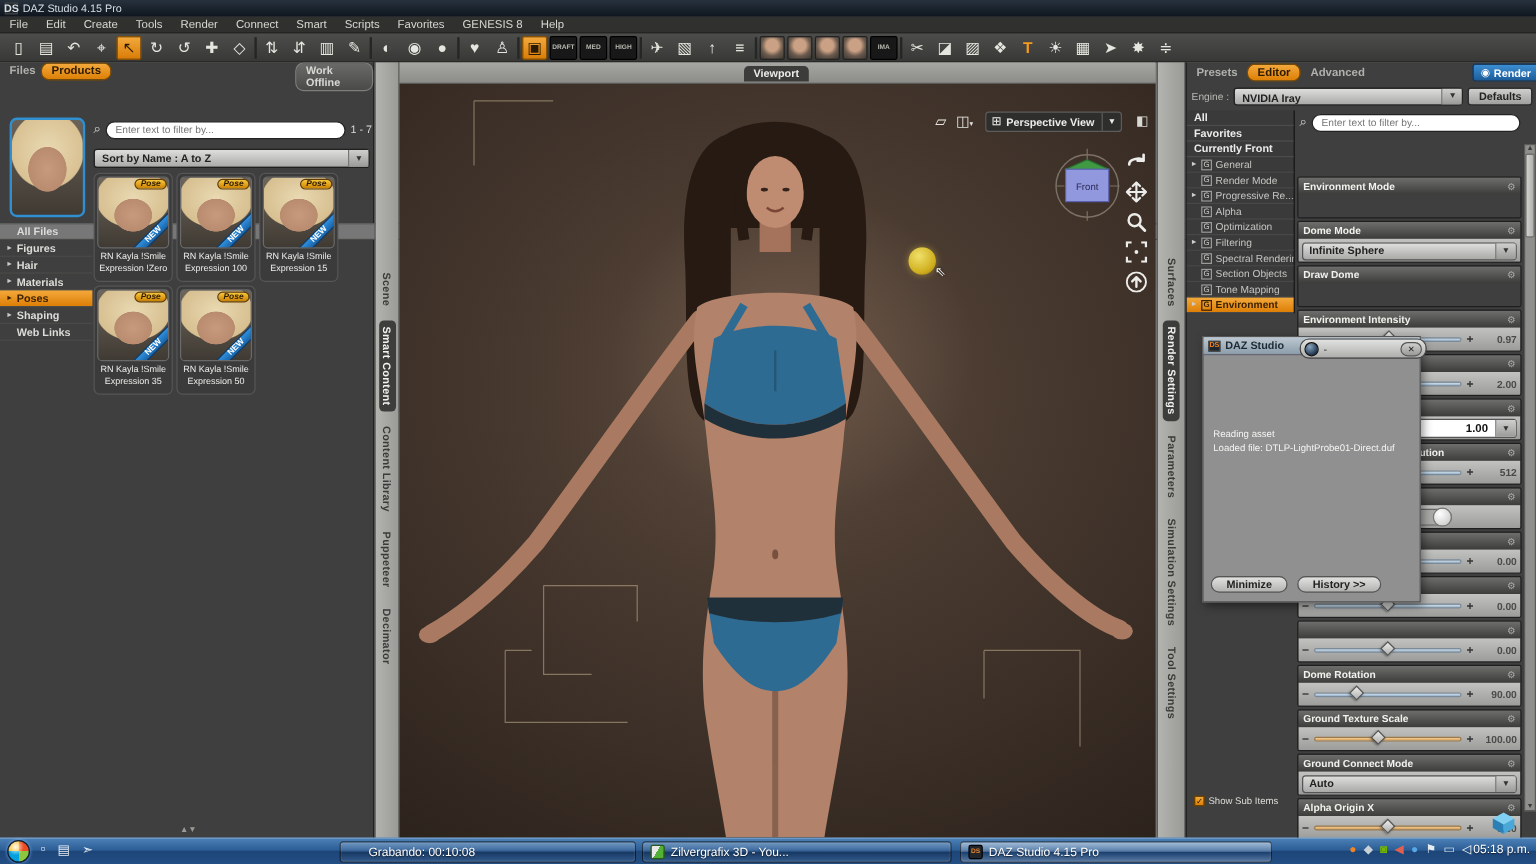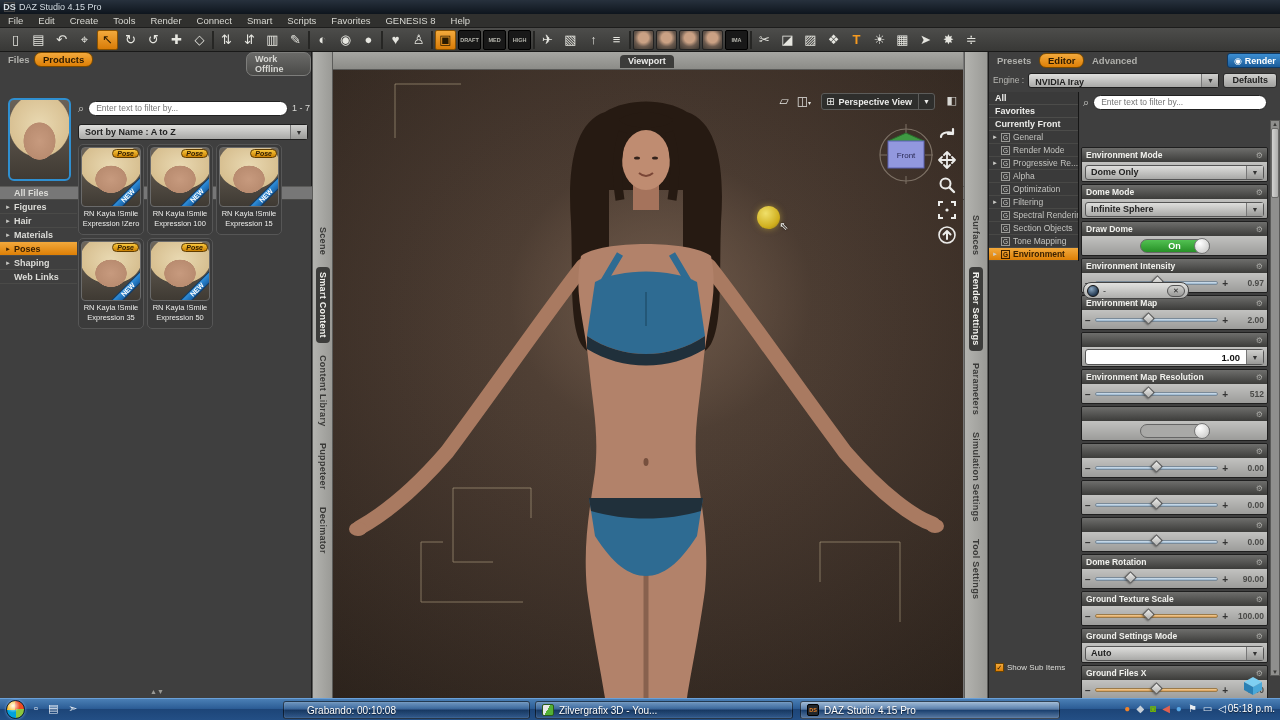--- a/index.html
+++ b/index.html
@@ -755,55 +755,40 @@
       <input class="filter-input" placeholder="Enter text to filter by..." style="">
     </div>
 
     <div class="abs params">
 
         <div class="param dropdown">
           <div class="p-head">
             <span class="p-title">Environment Mode</span>
             <span class="gear">⚙</span>
           </div>
-          <div class="p-body">
-            <div class="dd">
-              <span class="dd-val">Dome Only</span>
-              <span class="dd-arrow-box">▼</span>
-            </div>
-
-          </div>
         </div>
 
         <div class="param dropdown">
           <div class="p-head">
             <span class="p-title">Dome Mode</span>
             <span class="gear">⚙</span>
           </div>
           <div class="p-body">
             <div class="dd">
               <span class="dd-val">Infinite Sphere</span>
               <span class="dd-arrow-box">▼</span>
             </div>
 
           </div>
         </div>
 
         <div class="param toggle on">
           <div class="p-head">
             <span class="p-title">Draw Dome</span>
             <span class="gear">⚙</span>
-          </div>
-          <div class="p-body">
-
-            <div class="tg">
-              <span class="tg-label">On</span>
-              <span class="knob"></span>
-            </div>
-
           </div>
         </div>
 
         <div class="param slider blue">
           <div class="p-head">
             <span class="p-title">Environment Intensity</span>
             <span class="gear">⚙</span>
           </div>
           <div class="p-body">
 
@@ -976,35 +961,35 @@
               </span>
               <span class="plus">+</span>
               <span class="sl-val">100.00</span>
             </div>
 
           </div>
         </div>
 
         <div class="param dropdown">
           <div class="p-head">
-            <span class="p-title">Ground Settings Mode</span>
+            <span class="p-title">Ground Connect Mode</span>
             <span class="gear">⚙</span>
           </div>
           <div class="p-body">
             <div class="dd">
               <span class="dd-val">Auto</span>
               <span class="dd-arrow-box">▼</span>
             </div>
 
           </div>
         </div>
 
         <div class="param slider orange">
           <div class="p-head">
-            <span class="p-title">Ground Files X</span>
+            <span class="p-title">Alpha Origin X</span>
             <span class="gear">⚙</span>
           </div>
           <div class="p-body">
 
             <div class="sl">
               <span class="minus">−</span>
               <span class="track">
                 <span class="handle" style="left: 46%;"></span>
               </span>
               <span class="plus">+</span>
@@ -1030,20 +1015,34 @@
       <span class="lbl">Show Sub Items</span>
     </div>
   </div>
 
   <div class="abs map-widget">
     <span class="map-sphere"></span>
     <span class="map-minus">-</span>
     <span class="map-x">✕</span>
   </div>
 
+  <div class="abs dialog">
+    <div class="dlg-title">
+      <span class="ds-logo">DS</span>
+      <span class="t">DAZ Studio</span>
+    </div>
+    <div class="dlg-body">
+      <div>Reading asset</div>
+      <div>Loaded file: DTLP-LightProbe01-Direct.duf</div>
+    </div>
+    <div class="dlg-btns">
+      <span class="dlg-btn">Minimize</span>
+      <span class="dlg-btn">History &gt;&gt;</span>
+    </div>
+  </div>
 
   <div class="abs desk-cube">
     <svg width="20" height="20" viewBox="0 0 20 20">
       <polygon points="10,1 19,6 10,11 1,6" fill="#7fd0f2"></polygon>
       <polygon points="1,6 10,11 10,19 1,14" fill="#2a80b4"></polygon>
       <polygon points="19,6 10,11 10,19 19,14" fill="#4aa8d8"></polygon>
     </svg>
   </div>
 
   <div class="abs taskbar">

